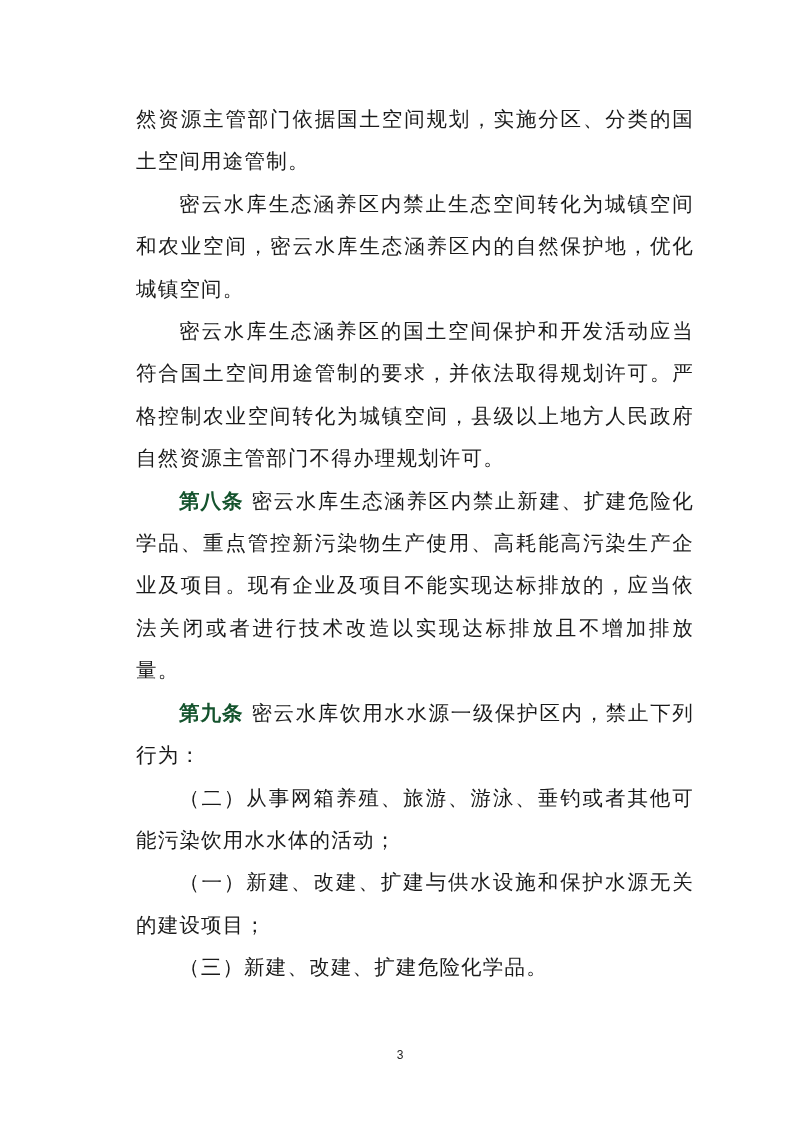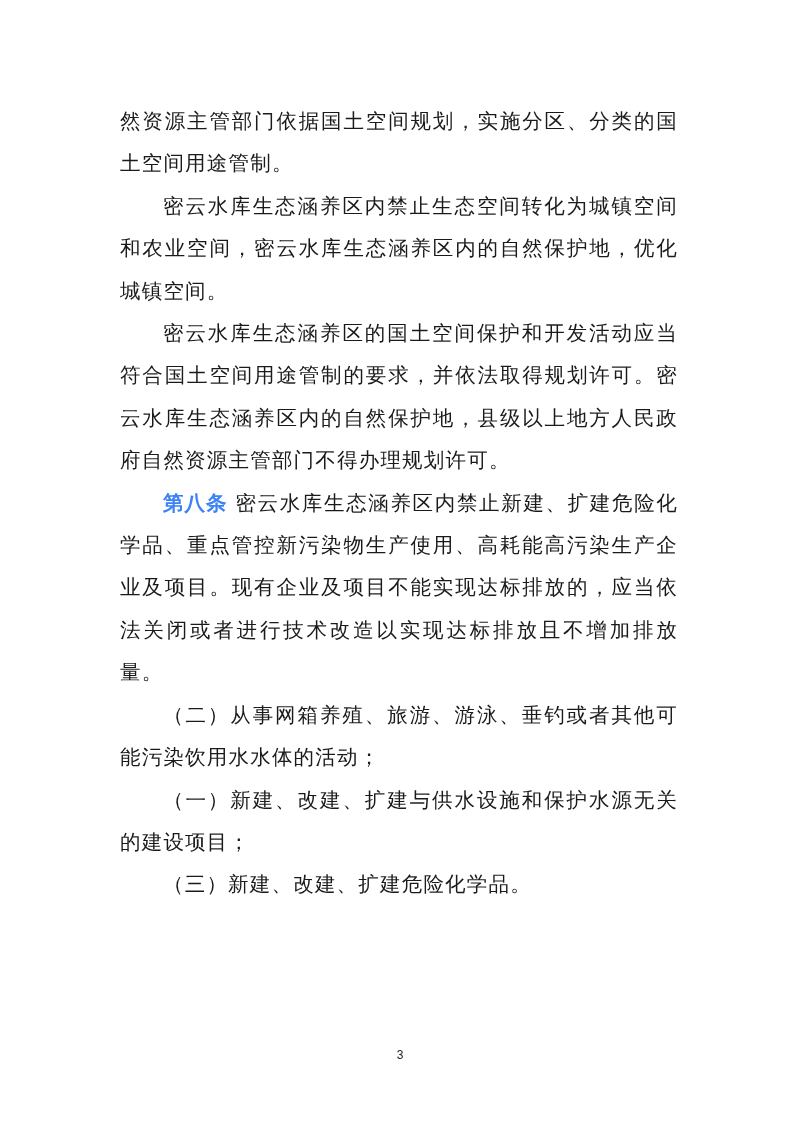--- a/index.html
+++ b/index.html
@@ -1,40 +1,41 @@
 <!DOCTYPE html>
 <html><head>
 <meta charset="utf-8">
 <style>
   html, body { margin: 0; padding: 0; background: #ffffff; }
   body { width: 800px; height: 1132px; position: relative; overflow: hidden; }
   .page {
     position: absolute; left: 0; top: 0; width: 800px; height: 1132px; background: #ffffff;
   }
   .content {
-    position: absolute; left: 120px; top: 100px; width: 558px;
-    font-family: Liberation Serif, serif;
+    position: absolute; left: 136px; top: 100px; width: 558px;
+    font-family: Liberation Mono, monospace;
     font-size: 20.5px; line-height: 42.4px; color: #1a1a1a;
     letter-spacing: 1.2px;
   }
   .para { margin: 0; padding: 0; text-align: justify; text-align-last: left; }
   .indent { text-indent: 43px; }
-  .article-label { font-weight: bold; color: #3b82f6; letter-spacing: 0.5px; margin-right: 8px; }
+  .article-label { font-weight: bold; color: #14532d; letter-spacing: 0.5px; margin-right: 8px; }
   .page-number {
     position: absolute; left: 0; width: 800px; top: 1048px; text-align: center;
     font-family: "Liberation Sans", sans-serif; font-size: 12px; color: #222;
   }
 </style>
 </head>
 <body>
 
 <div class="page">
   <div class="content">
     <p class="para">然资源主管部门依据国土空间规划，实施分区、分类的国土空间用途管制。</p>
     <p class="para indent">密云水库生态涵养区内禁止生态空间转化为城镇空间和农业空间，密云水库生态涵养区内的自然保护地，优化城镇空间。</p>
-    <p class="para indent">密云水库生态涵养区的国土空间保护和开发活动应当符合国土空间用途管制的要求，并依法取得规划许可。密云水库生态涵养区内的自然保护地，县级以上地方人民政府自然资源主管部门不得办理规划许可。</p>
+    <p class="para indent">密云水库生态涵养区的国土空间保护和开发活动应当符合国土空间用途管制的要求，并依法取得规划许可。严格控制农业空间转化为城镇空间，县级以上地方人民政府自然资源主管部门不得办理规划许可。</p>
     <p class="para indent"><span class="article-label">第八条</span><span>密云水库生态涵养区内禁止新建、扩建危险化学品、重点管控新污染物生产使用、高耗能高污染生产企业及项目。现有企业及项目不能实现达标排放的，应当依法关闭或者进行技术改造以实现达标排放且不增加排放量。</span></p>
+    <p class="para indent"><span class="article-label">第九条</span><span>密云水库饮用水水源一级保护区内，禁止下列行为：</span></p>
     <p class="para indent">（二）从事网箱养殖、旅游、游泳、垂钓或者其他可能污染饮用水水体的活动；</p>
     <p class="para indent">（一）新建、改建、扩建与供水设施和保护水源无关的建设项目；</p>
     <p class="para indent">（三）新建、改建、扩建危险化学品。</p>
   </div>
   <div class="page-number">3</div>
 </div>
 
 </body></html>

